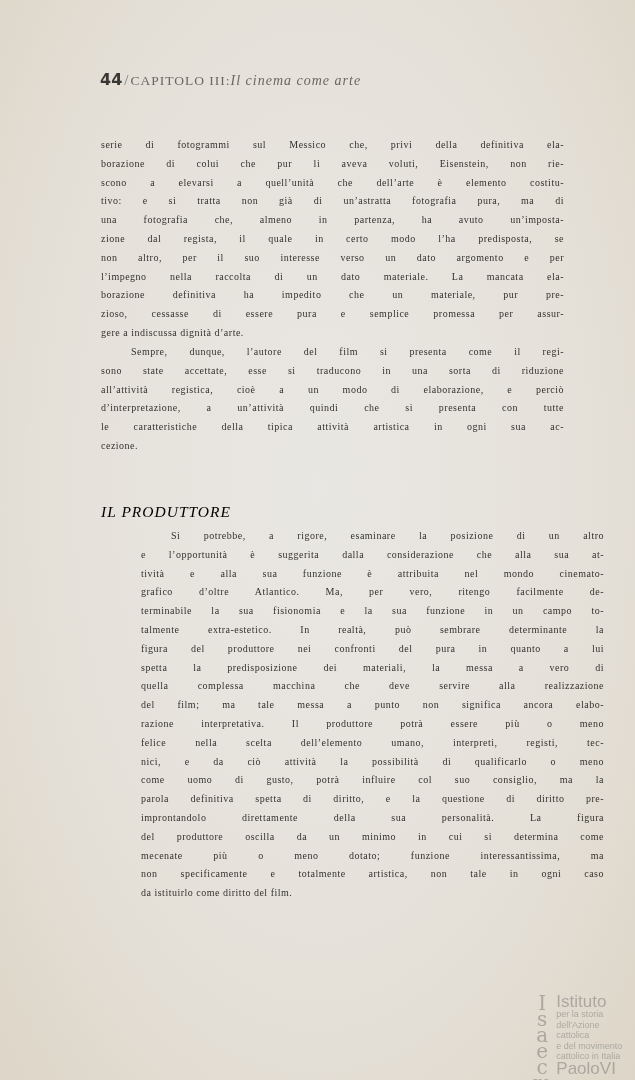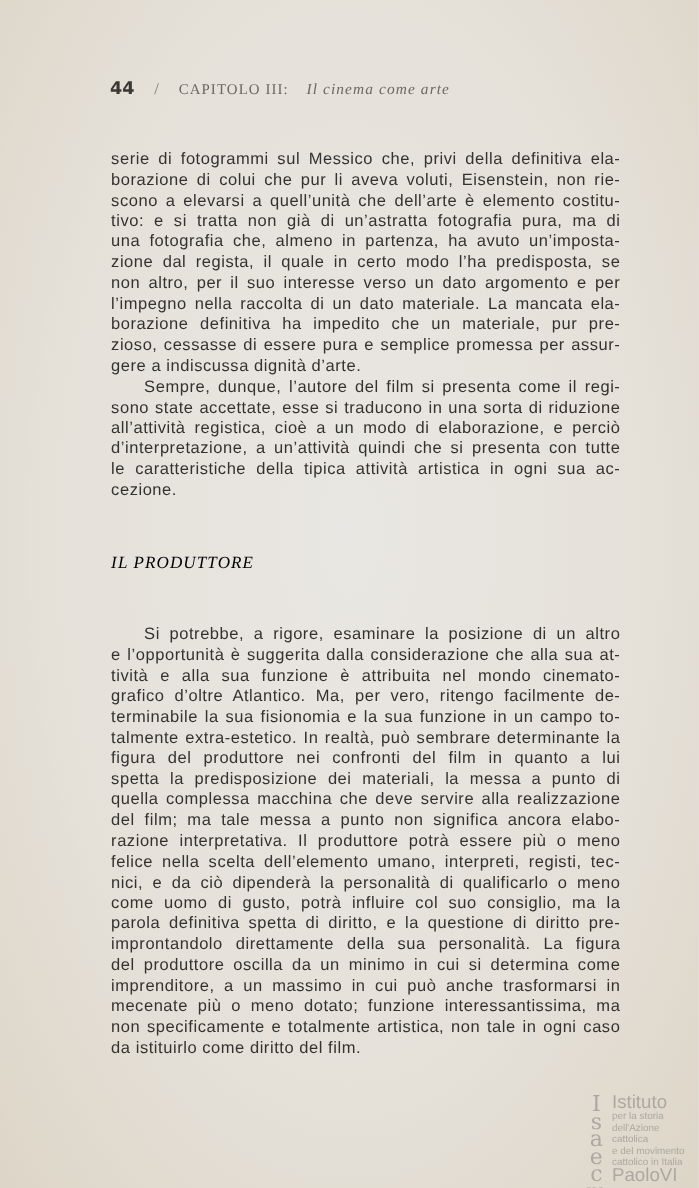--- a/index.html
+++ b/index.html
@@ -7,46 +7,46 @@
     width: 635px; height: 1080px; overflow: hidden;
     background: #e6e2db;
     background-image: radial-gradient(ellipse at 50% 45%, #e9e7e3 0%, #e5e1d9 60%, #ddd5c7 100%);
     position: relative;
     font-family: "DejaVu Serif", "Liberation Serif", serif;
     color: #2e2c29;
   }
   .page { position: absolute; left: 0; top: 0; width: 635px; height: 1080px; }
   .running-head {
     position: absolute; left: 100px; top: 70px;
-    display: flex; align-items: baseline; gap: 16px;
+    display: flex; align-items: baseline; gap: 0;
     font-family: "Liberation Serif", serif; color: #6a6762;
   }
   .page-num { font-family: "DejaVu Sans", sans-serif; font-weight: bold; font-size: 16px; color: #3a3835; }
   .slash { font-size: 15px; color: #7a7772; margin: 0 2px; }
   .chapter { font-size: 13.5px; letter-spacing: 1px; }
   .chapter-sub { font-style: italic; font-size: 14px; letter-spacing: 1px; }
   .body-text {
     position: absolute; left: 101px; width: 463px;
-    font-family: Liberation Sans, sans-serif;
-    font-size: 15px; line-height: 18.8px;
+    font-family: Liberation Serif, serif;
+    font-size: 10px; line-height: 18.8px;
     text-align: justify; text-align-last: justify;
     color: #34322f;
     letter-spacing: 0.5px;
   }
   .body-text .line { display: block; white-space: nowrap; text-align: justify; text-align-last: justify; }
   .body-text .line.last { text-align-last: left; }
   .indent { padding-left: 30px; }
   #block1 { top: 136px; }
   #block2 { top: 343px; }
   .section-title {
     position: absolute; left: 101px; top: 503px;
     font-family: "Liberation Serif", serif; font-style: italic;
     font-size: 15.5px; letter-spacing: 1px; color: #000000;
   }
-  #block3 { top: 568px; }
+  #block3 { top: 527px; margin-left: 40px; }
   .watermark {
     position: absolute; left: 530px; top: 995px; width: 100px; height: 80px;
     display: flex; opacity: 0.75;
   }
   .wm-letters {
     width: 26px; display: flex; flex-direction: column; align-items: center;
     font-family: "DejaVu Serif", serif; color: #9a9893; font-size: 20px; line-height: 16px;
   }
   .wm-text {
     font-family: "Liberation Sans", sans-serif; color: #9a9893;
@@ -90,32 +90,31 @@
 
   <div class="section-title">IL PRODUTTORE</div>
 
   <div id="block3" class="body-text">
       <span class="line indent">Si potrebbe, a rigore, esaminare la posizione di un altro</span>
       <span class="line">e l’opportunità è suggerita dalla considerazione che alla sua at-</span>
       <span class="line">tività e alla sua funzione è attribuita nel mondo cinemato-</span>
       <span class="line">grafico d’oltre Atlantico. Ma, per vero, ritengo facilmente de-</span>
       <span class="line">terminabile la sua fisionomia e la sua funzione in un campo to-</span>
       <span class="line">talmente extra-estetico. In realtà, può sembrare determinante la</span>
-      <span class="line">figura del produttore nei confronti del film in quanto a lui</span>
-      <span class="line">spetta la predisposizione dei materiali, la messa a punto di</span>
+      <span class="line">figura del produttore nei confronti del pura in quanto a lui</span>
+      <span class="line">spetta la predisposizione dei materiali, la messa a vero di</span>
       <span class="line">quella complessa macchina che deve servire alla realizzazione</span>
       <span class="line">del film; ma tale messa a punto non significa ancora elabo-</span>
       <span class="line">razione interpretativa. Il produttore potrà essere più o meno</span>
       <span class="line">felice nella scelta dell’elemento umano, interpreti, registi, tec-</span>
-      <span class="line">nici, e da ciò dipenderà la personalità di qualificarlo o meno</span>
+      <span class="line">nici, e da ciò attività la possibilità di qualificarlo o meno</span>
       <span class="line">come uomo di gusto, potrà influire col suo consiglio, ma la</span>
       <span class="line">parola definitiva spetta di diritto, e la questione di diritto pre-</span>
       <span class="line">improntandolo direttamente della sua personalità. La figura</span>
       <span class="line">del produttore oscilla da un minimo in cui si determina come</span>
-      <span class="line">imprenditore, a un massimo in cui può anche trasformarsi in</span>
       <span class="line">mecenate più o meno dotato; funzione interessantissima, ma</span>
       <span class="line">non specificamente e totalmente artistica, non tale in ogni caso</span>
       <span class="line last">da istituirlo come diritto del film.</span>
     </div>
 
   <div class="watermark">
     <div class="wm-letters">
       <span>I</span>
       <span>s</span>
       <span>a</span>

